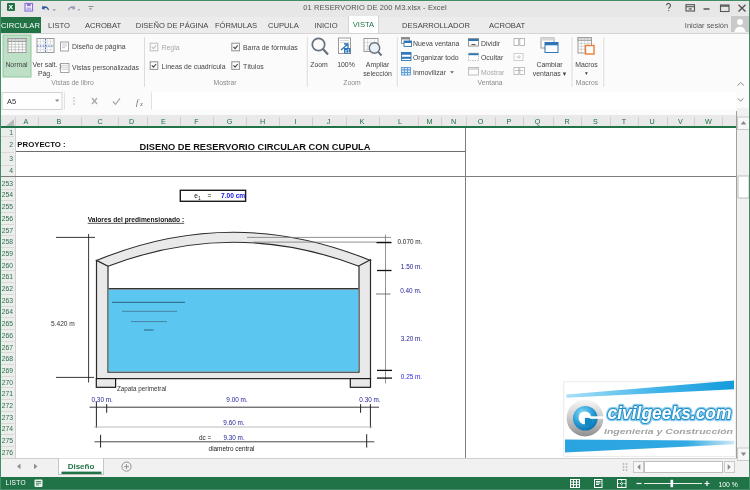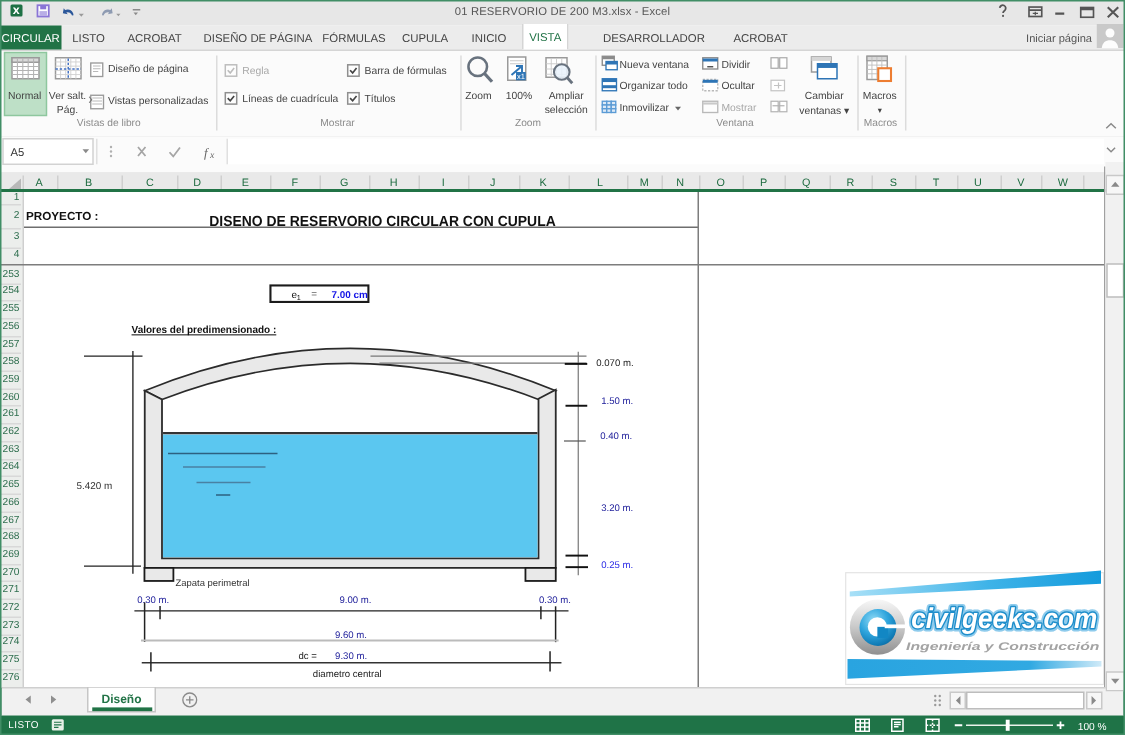--- a/index.html
+++ b/index.html
@@ -72,21 +72,21 @@
   <div class="rtab ab" id="tab-archivo" style="top:17px;">CIRCULAR</div>
   <div class="rtab ab" style="left:45px;top:17px;width:28px;">LISTO</div>
   <div class="rtab ab" style="left:83px;top:17px;width:40px;">ACROBAT</div>
   <div class="rtab ab" style="left:132px;top:17px;width:80px;">DISEÑO DE PÁGINA</div>
   <div class="rtab ab" style="left:214px;top:17px;width:44px;">FÓRMULAS</div>
   <div class="rtab ab" style="left:268px;top:17px;width:30px;">CUPULA</div>
   <div class="rtab ab" style="left:308px;top:17px;width:36px;">INICIO</div>
   <div class="rtab ab" id="tab-vista" style="left:348px;top:16px;width:29px;">VISTA</div>
   <div class="rtab ab" style="left:395px;top:17px;width:82px;text-align:center;">DESARROLLADOR</div>
   <div class="rtab ab" style="left:487px;top:17px;width:40px;">ACROBAT</div>
-  <div class="rtab ab" style="left:640px;top:17px;width:88px;color:#555;font-size:7.4px;text-align:right;">Iniciar página</div>
+  <div class="rtab ab" style="left:640px;top:17px;width:88px;color:#555;font-size:7.4px;text-align:right;">Iniciar sesión</div>
   <svg class="ab" style="left:731px;top:16px" width="19" height="17">
     <rect x="0" y="0" width="18" height="16" fill="#c9c9c9"></rect>
     <circle cx="9" cy="6" r="3" fill="#fdfdfd"></circle>
     <path d="M3.5 16c.4-3.6 2.6-5.2 5.5-5.2s5.1 1.6 5.5 5.2z" fill="#fdfdfd"></path>
   </svg>
   <div class="ab" id="ribbon"></div>
   <svg class="ab" style="left:0;top:0" width="750" height="92">
 
     <g fill="#dcdcdc">
       <rect x="144" y="37" width="1" height="50"></rect>

